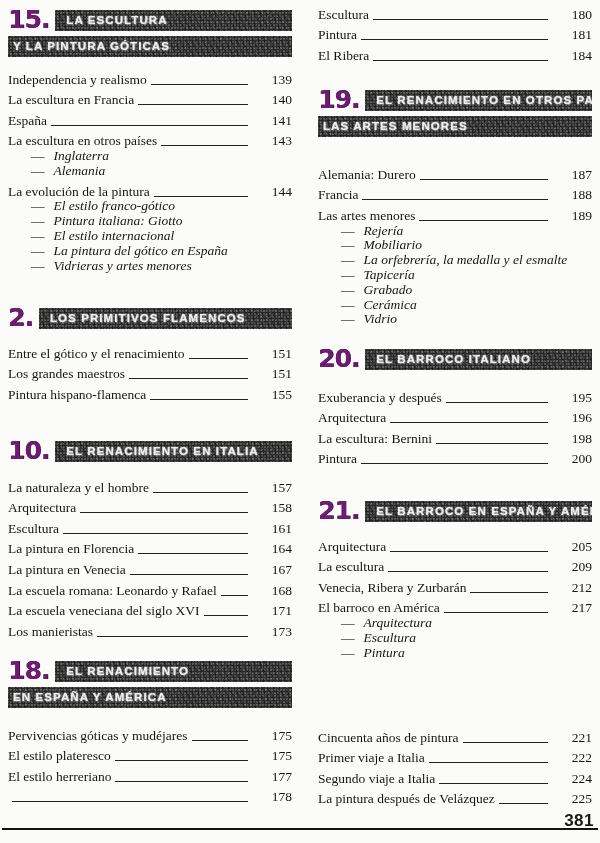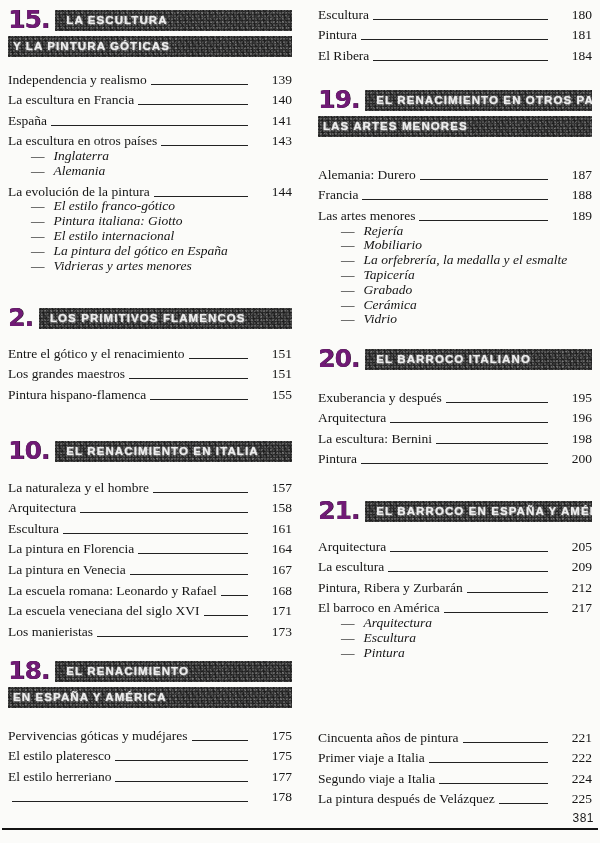--- a/index.html
+++ b/index.html
@@ -46,21 +46,21 @@
   .leader{flex:1;border-bottom:1.2px solid #222;margin:0 14px 3px 4px;min-width:8px;}
   .pg{width:30px;text-align:right;white-space:nowrap;}
   .row.sub{height:14.8px;padding-left:23px;font-size:13.5px;}
   .row.sub .lbl{font-style:italic;}
   .dash{margin-right:9px;font-style:normal;}
 
   
   .footer-rule{position:absolute;left:2px;right:2px;top:828px;border-top:2px solid #141414;}
   .footer-pg{
     position:absolute;right:6px;top:811px;
-    font-family:"Liberation Sans",sans-serif;font-weight:normal;font-size:12px;color:#1a1a1a;
+    font-family:"Liberation Sans",sans-serif;font-weight:bold;font-size:17px;color:#1a1a1a;
     letter-spacing:0.5px;
   }
 </style>
 </head>
 <body>
 
 <div class="col col-left">
 
   <section class="block" style="top:8px">
     <div class="ch-line1">
@@ -348,21 +348,21 @@
         <span class="lbl">Arquitectura</span>
         <span class="leader"></span>
         <span class="pg">205</span>
       </div>
     <div class="row">
         <span class="lbl">La escultura</span>
         <span class="leader"></span>
         <span class="pg">209</span>
       </div>
     <div class="row">
-        <span class="lbl">Pintura, Ribera y Zurbarán</span>
+        <span class="lbl">Venecia, Ribera y Zurbarán</span>
         <span class="leader"></span>
         <span class="pg">212</span>
       </div>
     <div class="row">
         <span class="lbl">El barroco en América</span>
         <span class="leader"></span>
         <span class="pg">217</span>
       </div>
     <div class="row sub">
         <span class="dash">—</span>

